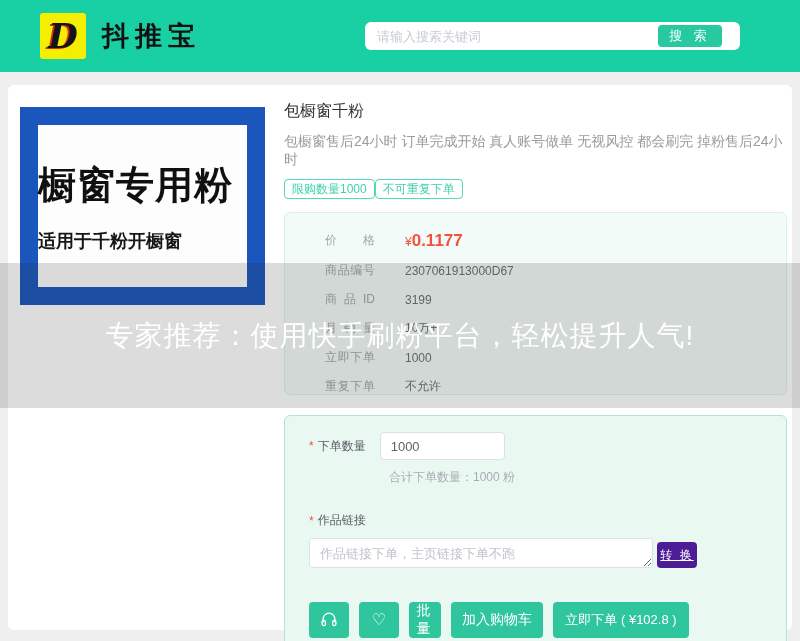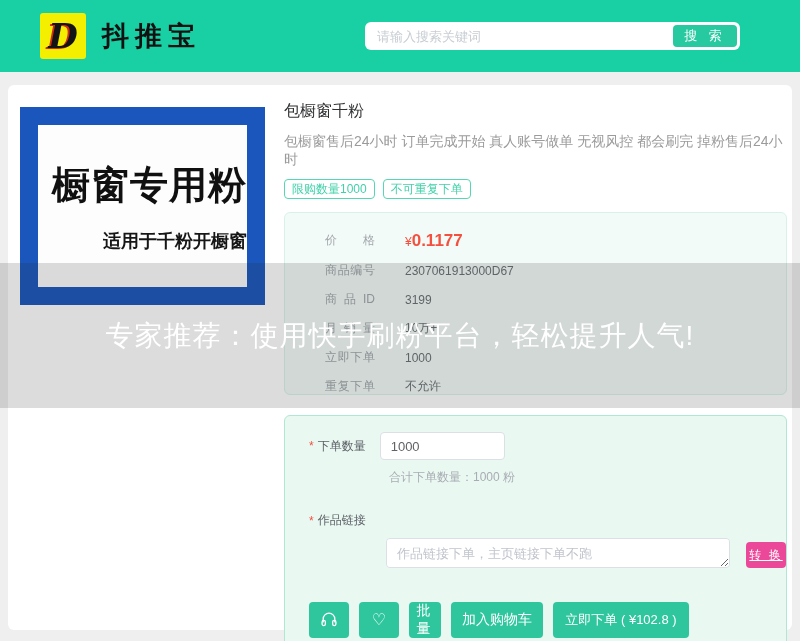--- a/index.html
+++ b/index.html
@@ -4,60 +4,60 @@
 <style>
   * { margin:0; padding:0; box-sizing:border-box; }
   html,body { width:800px; height:641px; }
   body { font-family:"Liberation Sans", sans-serif; background:#efefef; position:relative; overflow:hidden; }
 
   
   .header { position:absolute; left:0; top:0; width:800px; height:72px; background:#19d0a5; display:flex; align-items:center; padding:0 60px 0 40px; }
   .logo-box { width:46px; height:46px; background:#f4ee00; border-radius:3px; display:flex; align-items:center; justify-content:center; }
   .logo-d { font-family:"DejaVu Serif", serif; font-weight:bold; font-style:italic; font-size:34px; color:#141414; text-shadow:-2px 1px 0 #d42b1e; }
   .brand { margin-left:16px; font-family:"DejaVu Serif", serif; font-weight:bold; font-size:27px; color:#111; letter-spacing:6px; }
-  .search-wrap { margin-left:auto; width:375px; height:28px; background:#fff; border-radius:6px; display:flex; align-items:center; padding:0 3px 0 12px; }
+  .search-wrap { margin-left:auto; width:375px; height:28px; background:#fff; border-radius:6px; display:flex; align-items:center; padding:0 18px 0 12px; }
   .search-input { flex:1; border:none; outline:none; font-size:13px; color:#333; background:transparent; font-family:"Liberation Sans", sans-serif; }
   .search-input::placeholder { color:#c8cdd3; }
   .search-btn { width:64px; height:22px; background:#26c9a0; color:#fff; border:none; border-radius:4px; font-size:13px; letter-spacing:4px; cursor:pointer; font-family:"Liberation Sans", sans-serif; }
 
   
   .card { position:absolute; left:8px; top:85px; width:784px; height:545px; background:#fff; border-radius:6px; }
 
   
   .product-img { position:absolute; left:12px; top:22px; width:245px; height:198px; background:#1b56bd; }
-  .product-img-inner { position:absolute; left:18px; top:18px; right:18px; bottom:18px; background:#fdfdfd; display:flex; flex-direction:column; align-items:flex-end; justify-content:center; }
+  .product-img-inner { position:absolute; left:18px; top:18px; right:18px; bottom:18px; background:#fdfdfd; display:flex; flex-direction:column; align-items:flex-start; justify-content:center; }
   .img-line1 { font-size:38px; font-weight:bold; color:#101010; letter-spacing:1px; }
   .img-line2 { font-size:18px; font-weight:bold; color:#161616; margin-top:18px; }
 
   
   .right-col { position:absolute; left:276px; top:16px; width:503px; }
   .p-title { font-size:16px; color:#303133; }
   .p-desc { font-size:14px; color:#9b9b9b; margin-top:11px; }
-  .tags { margin-top:10px; display:flex; gap:8px; }
+  .tags { margin-top:10px; display:flex; }
   .tag { border:1px solid #55d7b2; color:#41d1a9; font-size:12px; line-height:18px; padding:0 7px; border-radius:4px; background:#fff; }
 
   .info-panel { margin-top:13px; width:503px; height:183px; background:#f3fbf8; border:1px solid #d9f2e8; border-radius:6px; padding:12px 0 0 40px; }
   .info-row { height:29px; display:flex; align-items:center; font-size:12px; }
   .info-label { display:inline-block; width:50px; text-align:justify; text-align-last:justify; color:#a2a6ab; flex:none; }
   .info-value { margin-left:30px; color:#6b6f74; }
   .price-symbol { color:#f4503f; font-size:12px; }
   .price-amount { color:#f4503f; font-size:17px; font-weight:bold; }
   .price-row { height:31px; }
 
   .form-panel { margin-top:20px; width:503px; height:232px; background:#eaf8f2; border:1px solid #aee8d3; border-radius:6px; padding:16px 0 0 24px; }
   .req { color:#f4503f; font-size:12px; margin-right:4px; }
   .form-label { font-size:12px; color:#5a5e63; }
   .qty-row { display:flex; align-items:center; height:28px; }
   .qty-input { margin-left:14px; width:125px; height:28px; border:1px solid #dcdfe6; border-radius:4px; padding:0 10px; font-size:13px; color:#606266; outline:none; font-family:"Liberation Sans", sans-serif; }
   .qty-helper { margin:9px 0 0 80px; font-size:12px; color:#a8acb2; }
   .link-label-row { margin-top:26px; display:flex; align-items:center; }
-  .link-row { margin-top:9px; display:flex; align-items:flex-end;justify-content:flex-end; }
+  .link-row { margin-top:9px; display:flex; align-items:flex-end; }
   .link-textarea { width:344px; height:30px; border:1px solid #dcdfe6; border-radius:4px; padding:6px 10px; font-size:13px; color:#606266; resize:both; outline:none; font-family:"Liberation Sans", sans-serif; }
   .link-textarea::placeholder { color:#c0c4cc; }
-  .convert-btn { margin-left:16px; width:40px; height:26px; background:#ec4899; color:#fff; border:none; border-radius:4px; font-size:12px; letter-spacing:2px; cursor:pointer; font-family:"Liberation Sans", sans-serif;text-decoration:underline; }
+  .convert-btn { margin-left:4px; width:40px; height:26px; background:#4c1d95; color:#fff; border:none; border-radius:4px; font-size:12px; letter-spacing:2px; cursor:pointer; font-family:"Liberation Sans", sans-serif;text-decoration:underline; }
   .btns-row { margin-top:34px; display:flex; gap:10px; }
   .act-btn { height:36px; background:#2fc69e; color:#fff; border:none; border-radius:4px; font-size:14px; display:flex; align-items:center; justify-content:center; cursor:pointer; font-family:"Liberation Sans", sans-serif; }
   .btn-icon { width:40px; }
   .btn-batch { width:32px; letter-spacing:3px; }
   .btn-cart { width:92px; }
   .btn-buy { width:136px; font-size:13px; }
   .heart-glyph { font-size:16px; line-height:1; }
 
   
   .overlay-band { position:absolute; left:0; top:263px; width:800px; height:145px; background:rgba(40,40,40,0.16); z-index:10; display:flex; align-items:center; justify-content:center; }

